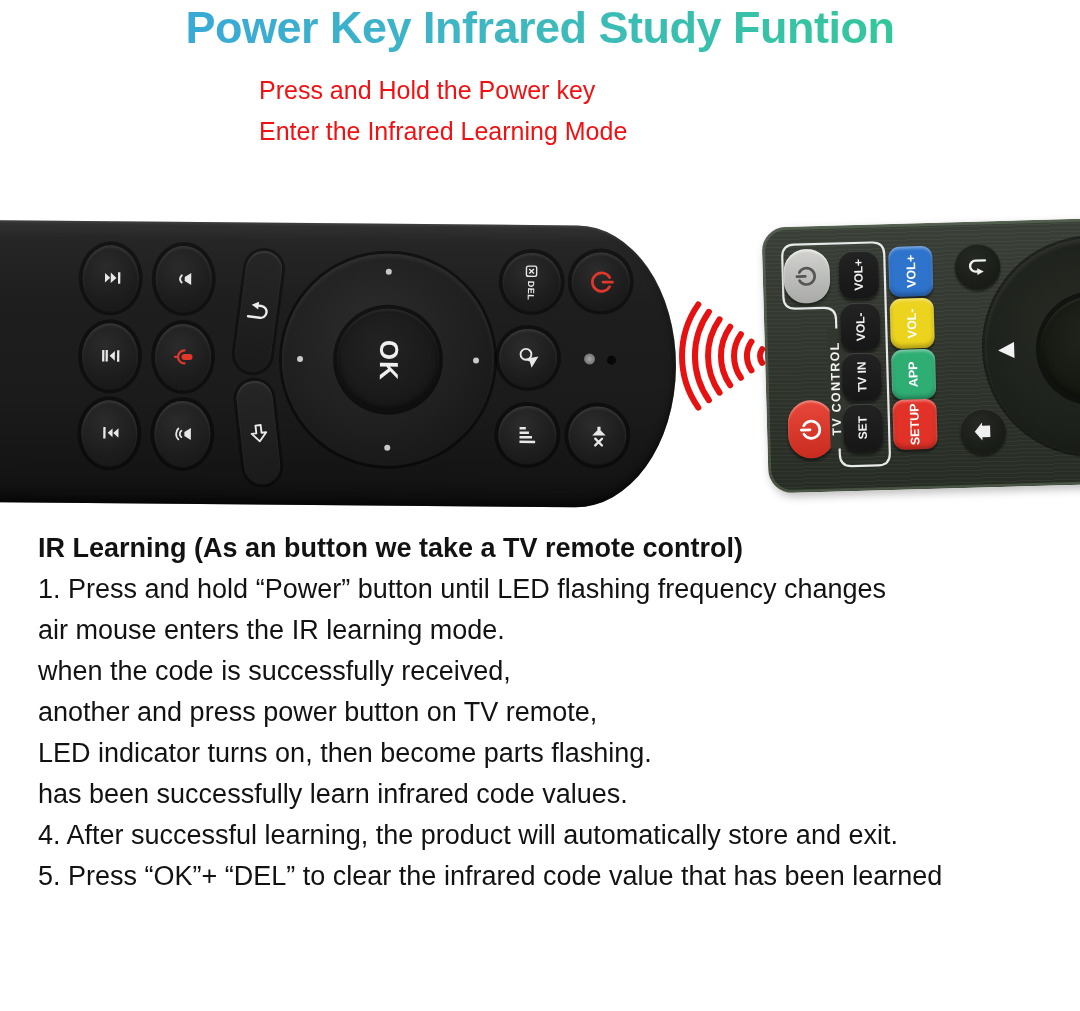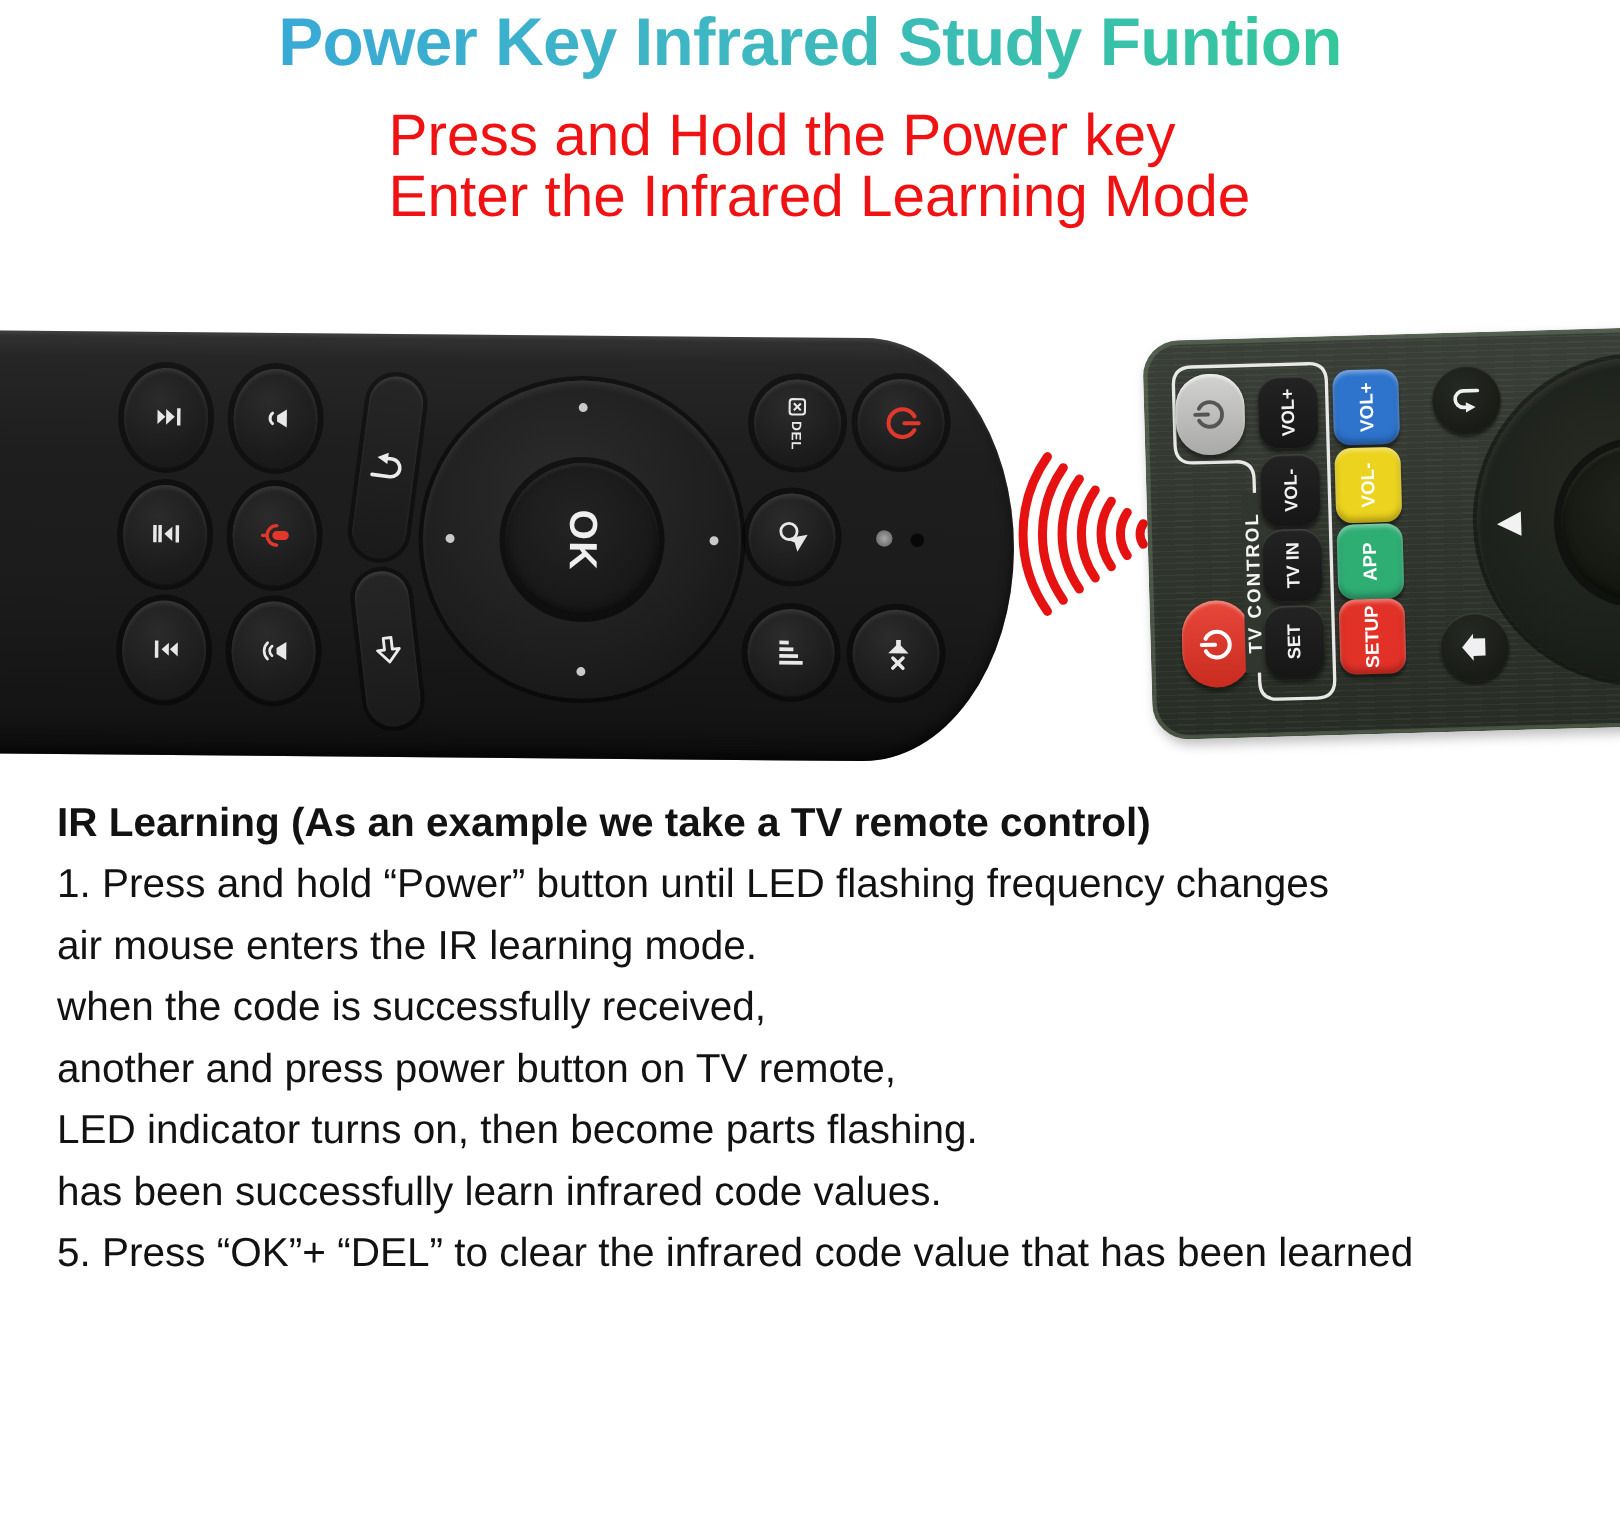--- a/index.html
+++ b/index.html
@@ -11,21 +11,21 @@
   .abs{position:absolute;}
 
   
   .main-title{
     left:0;top:2px;width:1080px;text-align:center;
     font-size:45px;font-weight:bold;letter-spacing:-.5px;
     background:linear-gradient(90deg,var(--title_start) 12%,#3fb7c2 45%,var(--title_end) 88%);
     -webkit-background-clip:text;background-clip:text;color:transparent;
   }
   .subtitle{
-    left:259px;top:70px;font-size:39px;line-height:41px;color:var(--subtitle);
+    left:259px;top:70px;font-size:25px;line-height:41px;color:var(--subtitle);
   }
 
   
   .instructions{left:38px;top:528px;font-size:27px;line-height:41px;color:#121212;}
   .instr-heading{font-weight:bold;}
 
   
   .air-mouse{
     left:-40px;top:220px;width:716px;height:282px;
     background:linear-gradient(180deg,#343434 0%,#262626 6%,#1e1e1e 28%,#1b1b1b 62%,#141414 90%,#0c0c0c 100%);
@@ -362,21 +362,22 @@
     <span class="tv-tri" style="left:97px;top:14px;">▲</span>
     <span class="tv-tri" style="left:13px;top:97px;">◀</span>
 
   </div>
   <div class="abs tv-ok">
     <span>OK</span>
   </div>
 </div>
 
 <div class="abs instructions">
-  <div class="instr-heading">IR Learning (As an example we take a TV remote control)</div>
+  <div class="instr-heading">IR Learning (As an button we take a TV remote control)</div>
   <div>1. Press and hold “Power” button until LED flashing frequency changes</div>
   <div>air mouse enters the IR learning mode.</div>
   <div>when the code is successfully received,</div>
   <div>another and press power button on TV remote,</div>
   <div>LED indicator turns on, then become parts flashing.</div>
   <div>has been successfully learn infrared code values.</div>
+  <div>4. After successful learning, the product will automatically store and exit.</div>
   <div>5. Press “OK”+ “DEL” to clear the infrared code value that has been learned</div>
 </div>
 
 </body></html>

